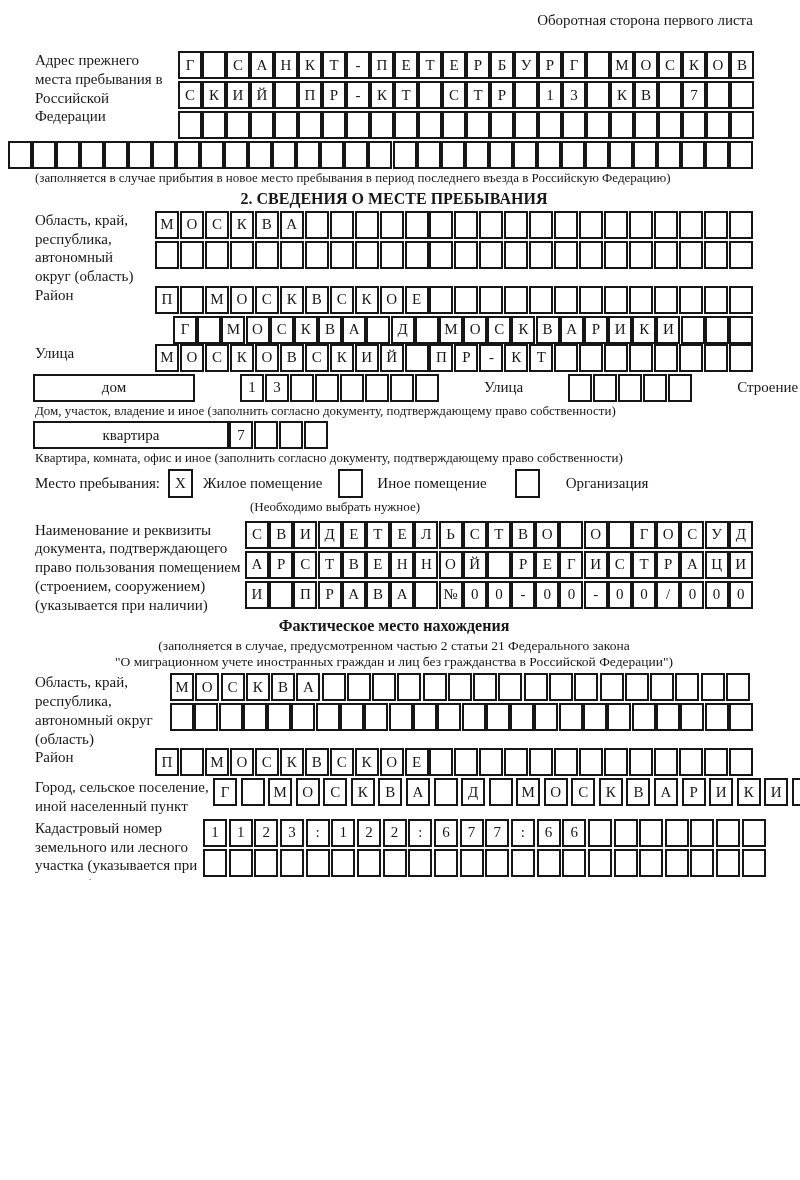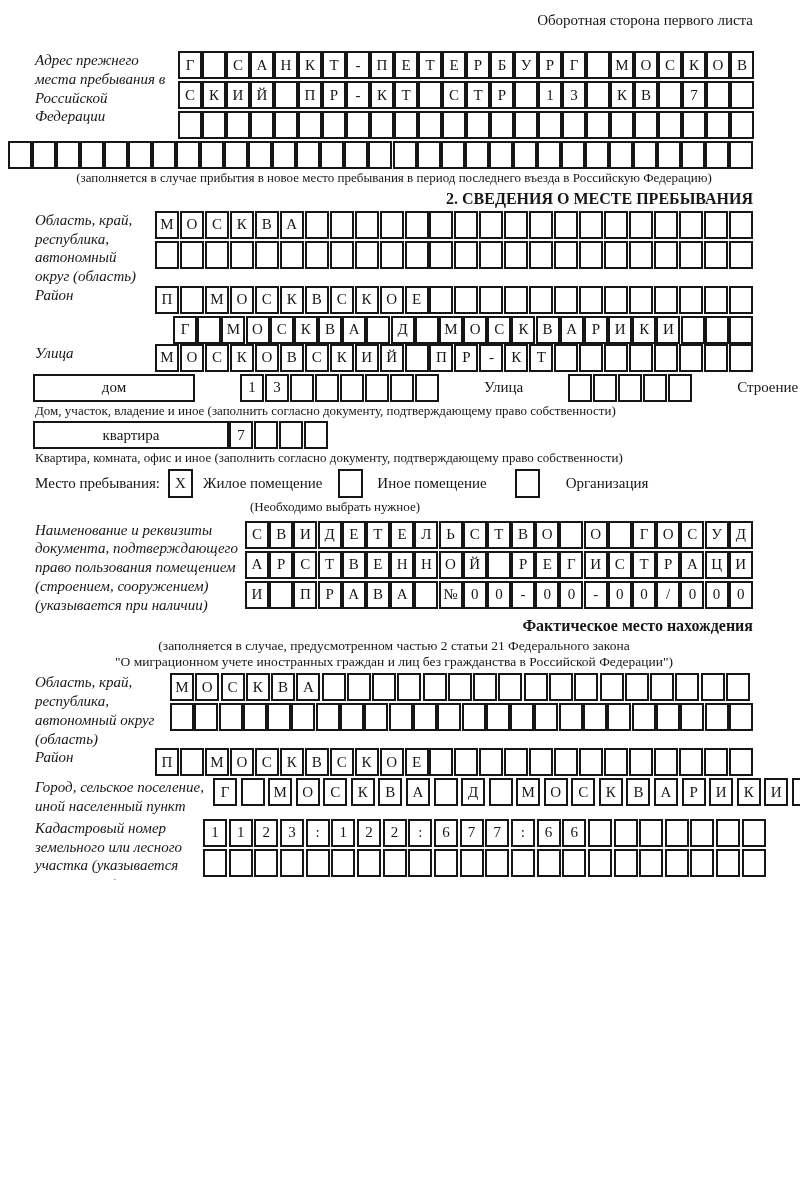--- a/index.html
+++ b/index.html
@@ -3,32 +3,32 @@
 <meta charset="utf-8">
 <style>
   html,body{margin:0;padding:0;background:#fff;}
   .page{
     width:800px;height:880px;box-sizing:border-box;background:#ffffff;color:#161616;
     font-family:"Liberation Serif","DejaVu Serif",serif;font-size:15px;
     padding:12px 47px 0 35px;position:relative;overflow:hidden;
   }
   .hdr{text-align:right;font-size:15px;}
   .frow{display:flex;align-items:flex-start;}
-  .flabel{line-height:1.25;flex-shrink:0;font-style:italic;}
+  .flabel{line-height:1.25;flex-shrink:0;}
   .rows{margin-left:auto;display:flex;flex-direction:column;gap:2px;}
   .cellrow{display:flex;justify-content:space-between;}
   .w575{width:575px}.w745{width:745px}.w598{width:598px}.w580{width:580px}.w583{width:583px}
   .w508{width:508px}.w603{width:603px}.w563{width:563px}
   .cell{
     width:20px;height:24px;border:2px solid #161616;background:#fff;flex-shrink:0;
     display:flex;align-items:center;justify-content:center;font-size:15px;line-height:1;
   }
   .note{font-size:13px;line-height:1.2;margin-top:1px;}
-  .center{text-align:center;}
-  .sec-title{font-weight:bold;text-align:right;font-size:16px;line-height:1.2;}
+  .center{}
+  .sec-title{font-weight:bold;text-align:center;font-size:16px;line-height:1.2;}
   .mt2{margin-top:2px}.mt3{margin-top:3px}.mt4{margin-top:4px}.mt6{margin-top:6px}.mt22{margin-top:22px}
   .overflow-row{margin-left:-27px;}
   .fieldbox{border:2px solid #161616;height:24px;display:flex;align-items:center;justify-content:center;flex-shrink:0;}
   .dom-box{width:158px}
   .kv-box{width:192px}
   .inline-cells{display:flex;gap:1px;}
   .domrow{display:flex;align-items:center;justify-content:space-between;margin-left:-2px;gap:45px;}
   .kvrow{display:flex;align-items:center;margin-left:-2px;}
   .stayrow{display:flex;align-items:center;}
   .checkbox{width:21px;height:25px;border:2px solid #161616;display:flex;align-items:center;justify-content:center;flex-shrink:0;font-size:15px;}

